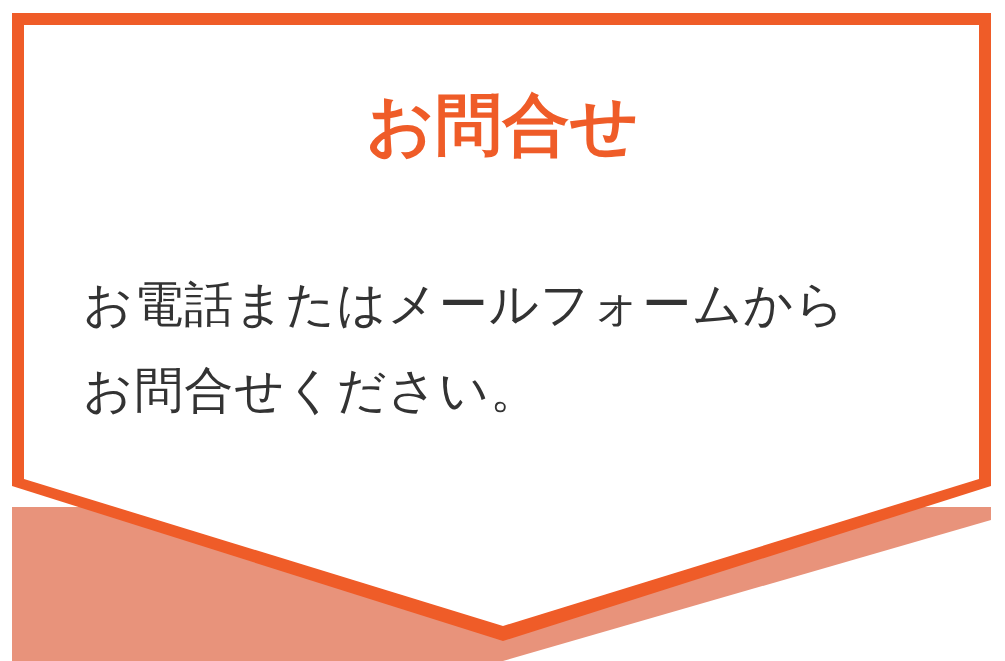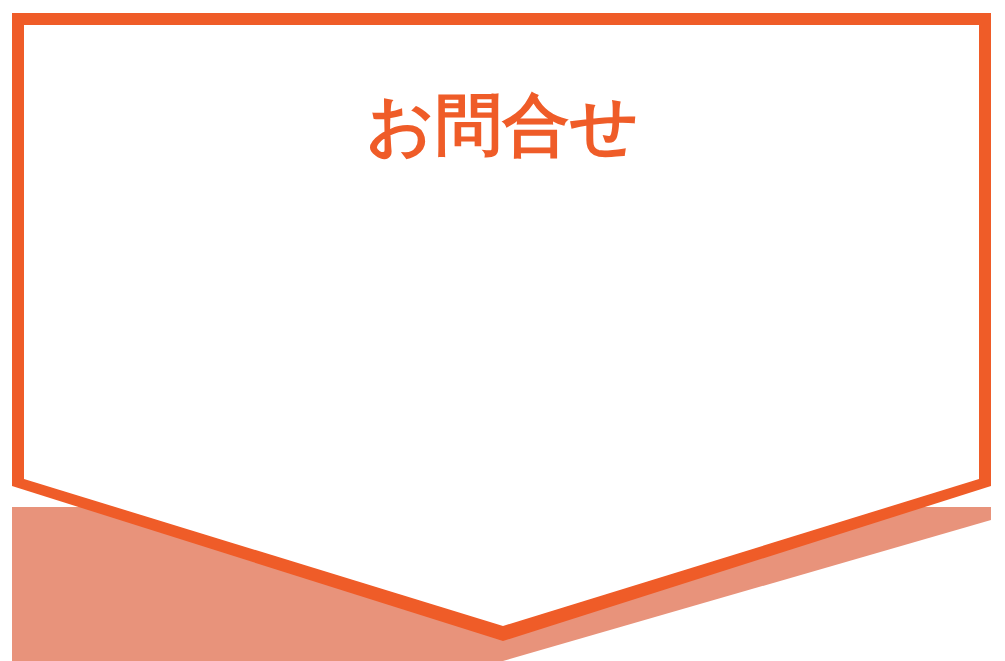--- a/index.html
+++ b/index.html
@@ -82,16 +82,20 @@
 
     <polygon points="12,13 991,13 991,486 503,641 12,486" fill="#ef5c28"></polygon>
 
     <polygon points="24,25 979,25 979,479 503,626 24,479" fill="#ffffff"></polygon>
   </svg>
 
   <div id="banner-content">
 
     <div id="contact-heading">お問合せ</div>
 
+    <div id="contact-body">
+      <div class="body-line">お電話またはメールフォームから</div>
+      <div class="body-line">お問合せください。</div>
+    </div>
 
   </div>
 
 </div>
 
 </body></html>

